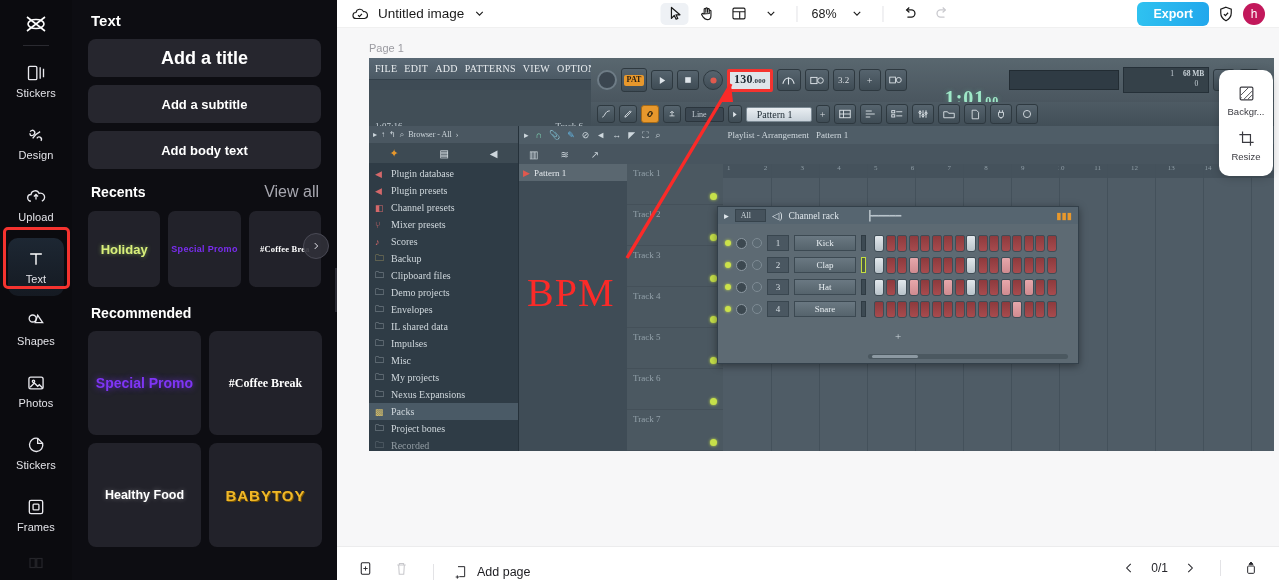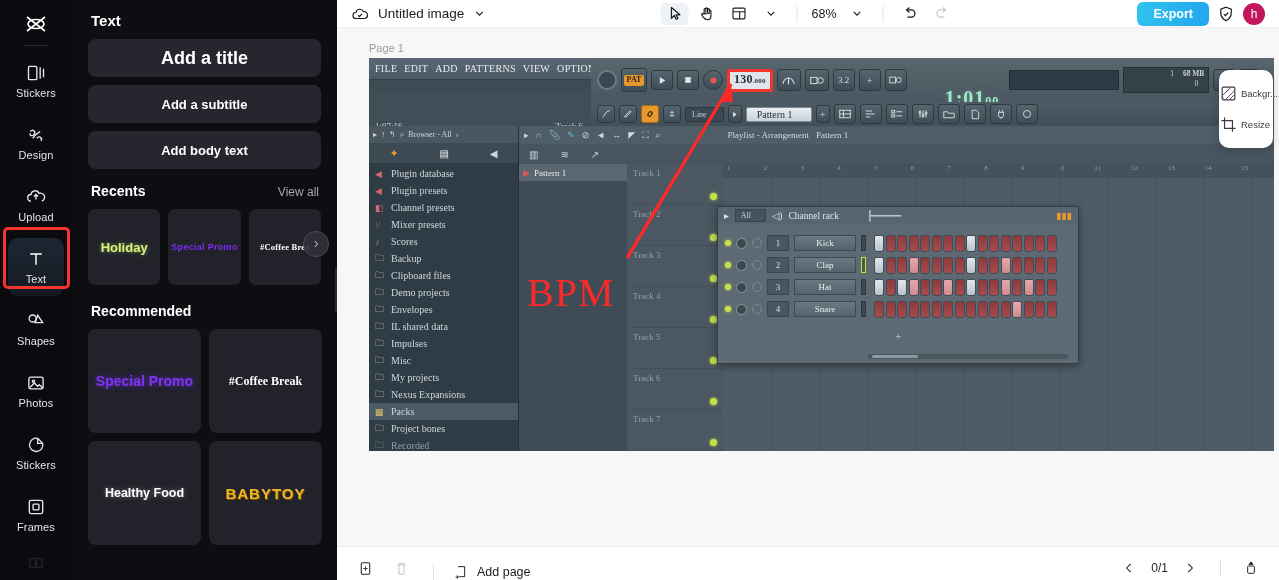--- a/index.html
+++ b/index.html
@@ -53,21 +53,21 @@
     color:#fff; font-weight:bold; cursor:pointer;
   }
   .big-btn.t1 { font-size: 18px; }
   .big-btn.t2 { font-size: 13px; }
   .big-btn.t3 { font-size: 13px; }
   .sec-head {
     display:flex; align-items:baseline; justify-content:space-between;
     margin: 14px 2px 10px 3px;
   }
   .sec-head .h { color:#fff; font-size:14px; font-weight:bold; }
-  .sec-head .a { color:#a7a7b0; font-size:12px; cursor:pointer; }
+  .sec-head .a { color:#a7a7b0; font-size:16px; cursor:pointer; }
   .recents { display:flex; gap:8px; position:relative; }
   .rcard {
     width: 76px; height: 76px; background:#22222a; border-radius:7px;
     display:flex; align-items:center; justify-content:center;
     overflow:hidden; cursor:pointer;
   }
   .rcard .lbl { font-size: 11px; font-weight: bold; white-space: nowrap; }
   .r0 .lbl { color:#d9f07a; font-size:13px; text-shadow: 0 0 4px rgba(200,255,120,.5); }
   .r1 .lbl { color:#7a2df0; font-size:9px; letter-spacing:.3px; }
   .r2 .lbl { color:#ffffff; font-size:8.5px; letter-spacing:.2px; font-family:"Liberation Serif", serif; }
@@ -264,21 +264,21 @@
   .cr-foot { height:16px; display:flex; align-items:center; justify-content:center; color:#cfd8de; font-size:11px;}
   .cr-scroll { position:absolute; left:150px; bottom:4px; width:200px; height:5px; background:#4b5860; border-radius:3px;}
   .cr-scroll i { position:absolute; left:4px; top:1px; width:46px; height:3px; background:#8c99a2; border-radius:2px; display:block;}
 
   
   .floatpanel {
     position:absolute; right: 6px; top: 42px; width: 54px;
     background:#fff; border-radius:10px; box-shadow:0 2px 10px rgba(0,0,0,.18);
     padding: 8px 0; z-index: 20;
   }
-  .fp-item { display:flex; flex-direction:row; align-items:center; gap:3px; padding: 6px 0; cursor:pointer;}
+  .fp-item { display:flex; flex-direction:column; align-items:center; gap:3px; padding: 6px 0; cursor:pointer;}
   .fp-item .t { font-size:9.5px; color:#3a3a40; }
 
   
   .bottombar {
     height: 34px; flex:0 0 34px; background:#fff; border-top:1px solid #ececed;
     display:flex; align-items:flex-end; padding: 0 16px; gap:12px;
   }
   .bb-btn { width:24px; height:24px; display:flex; align-items:center; justify-content:center; cursor:pointer; color:#26262b;}
   .bb-btn.dim { color:#c8c8cc; }
   .addpage { display:flex; align-items:center; gap:7px; cursor:pointer; color:#1c1c20; font-size:12.5px; }

